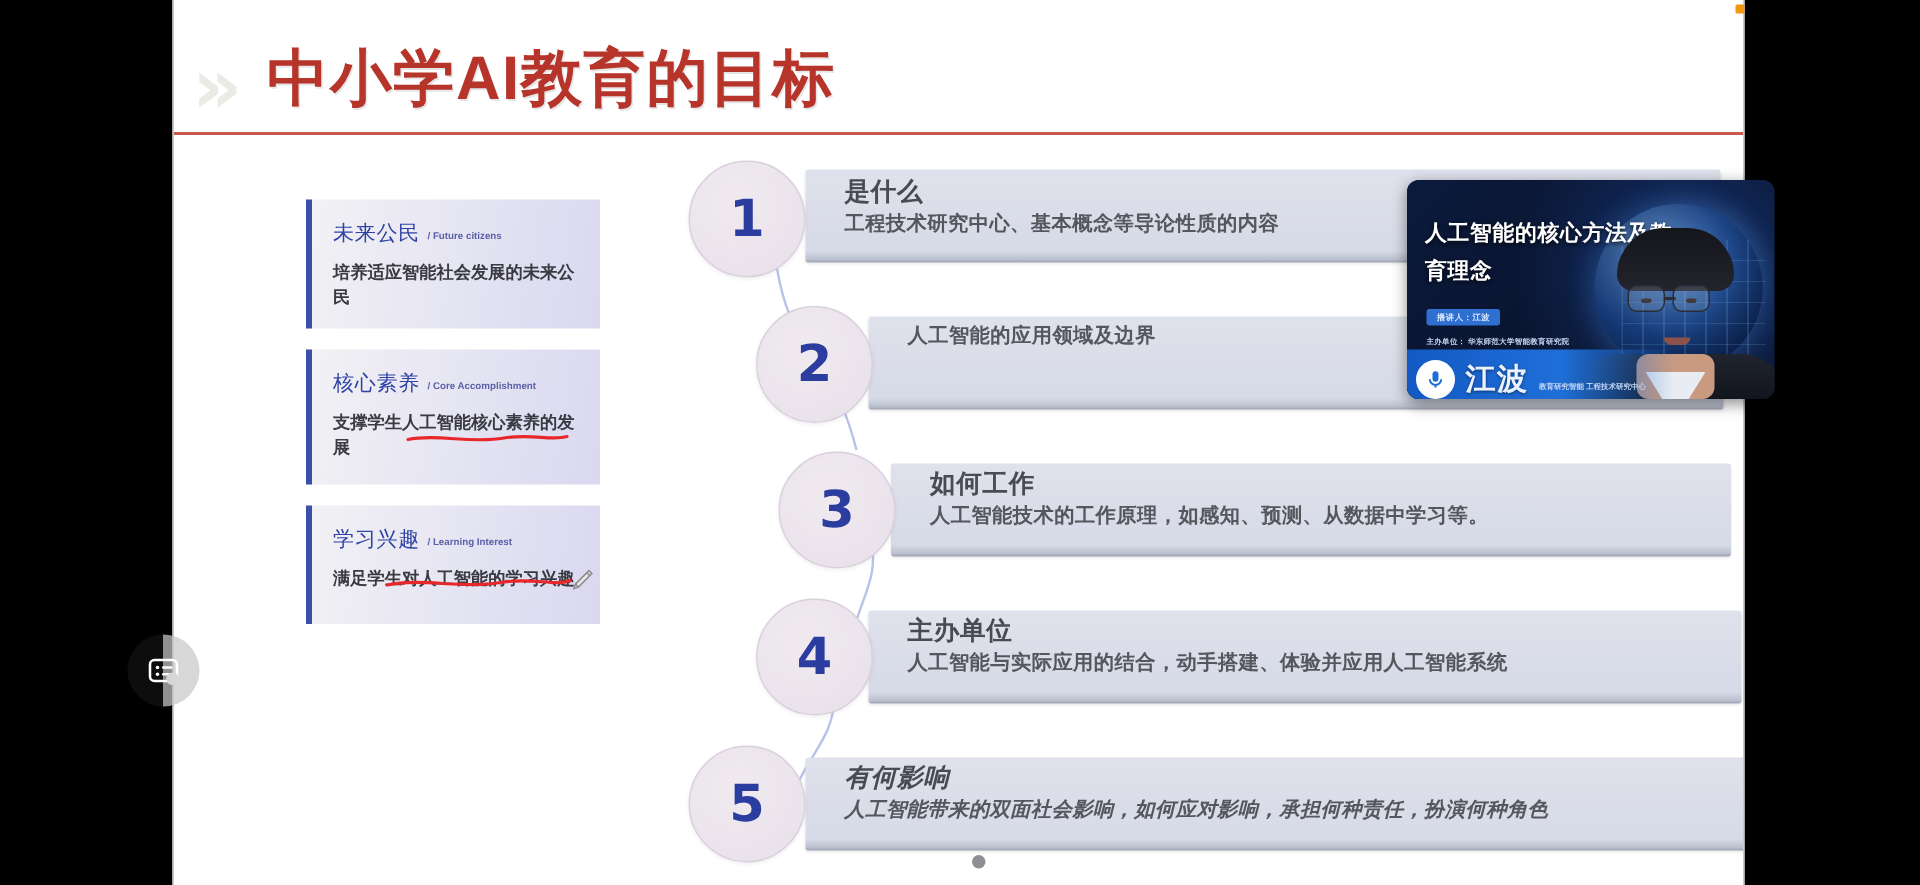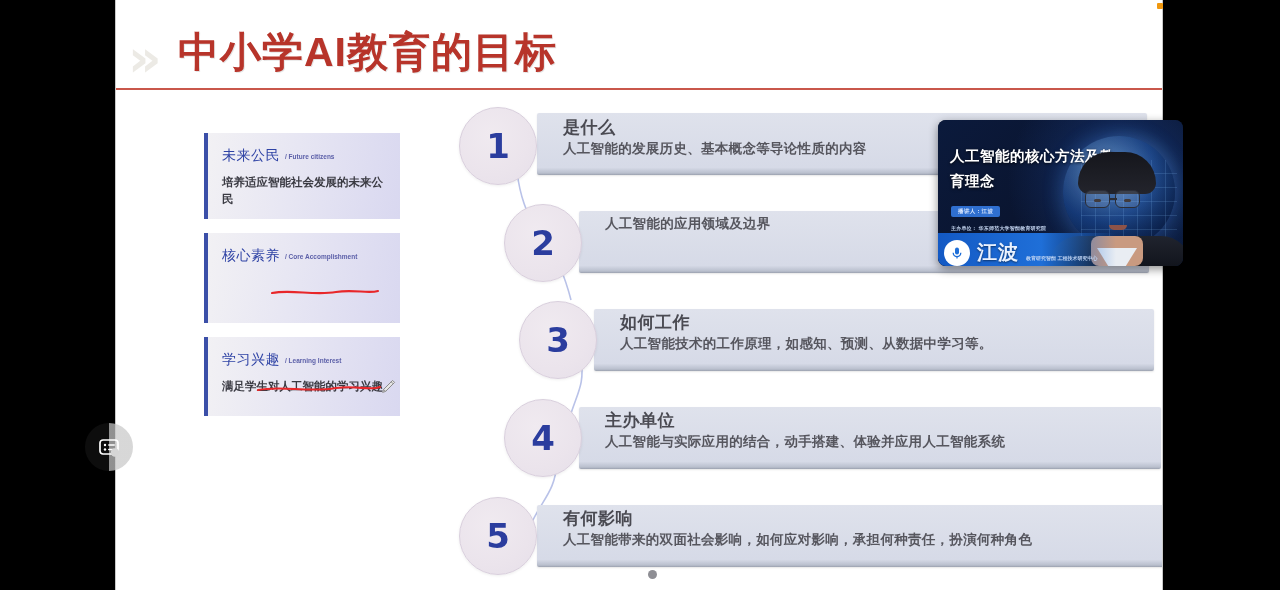--- a/index.html
+++ b/index.html
@@ -253,20 +253,21 @@
           <div class="card-en">/ Future citizens</div>
         </div>
         <div class="card-body">培养适应智能社会发展的未来公民</div>
       </div>
 
       <div class="card card-h2">
         <div class="card-head">
           <div class="card-cn">核心素养</div>
           <div class="card-en">/ Core Accomplishment</div>
         </div>
+        <div class="card-body">支撑学生人工智能核心素养的发展</div>
         <div class="ink" style="left:62px; top:54px;">
           <svg width="110" height="12" viewBox="0 0 110 12">
             <path d="M2 6 C 22 2, 44 9, 66 5 C 84 2, 98 7, 108 4" stroke="#e8272a" stroke-width="2.1" fill="none" stroke-linecap="round"></path>
           </svg>
         </div>
       </div>
 
       <div class="card card-h3">
         <div class="card-head">
           <div class="card-cn">学习兴趣</div>
@@ -302,21 +303,21 @@
       <div class="connector" style="left:60px; top:238px;">
         <svg width="60" height="66" viewBox="0 0 60 66">
           <path d="M32 2 C 36 22, 44 30, 52 62" stroke="#b9c2e8" stroke-width="1.6" fill="none"></path>
         </svg>
       </div>
 
       <div class="step">
         <div class="bar" style="left:78px; top:113px; width:610px;"></div>
         <div class="bar-text" style="left:104px; top:117px;">
           <div class="bar-title">是什么</div>
-          <div class="bar-sub">人工智能的发展历史、基本概念等导论性质的内容</div>
+          <div class="bar-sub">工程技术研究中心、基本概念等导论性质的内容</div>
         </div>
         <div class="circle" style="left:0px; top:107px;">
           <span>1</span>
         </div>
       </div>
 
       <div class="step">
         <div class="bar" style="left:120px; top:211px; width:570px;"></div>
         <div class="bar-text" style="left:146px; top:214px;">
           <div class="bar-sub">人工智能的应用领域及边界</div>
@@ -343,21 +344,21 @@
           <div class="bar-title">主办单位</div>
           <div class="bar-sub">人工智能与实际应用的结合，动手搭建、体验并应用人工智能系统</div>
         </div>
         <div class="circle" style="left:45px; top:399px;">
           <span>4</span>
         </div>
       </div>
 
       <div class="step">
         <div class="bar" style="left:78px; top:505px; width:640px;"></div>
-        <div class="bar-text" style="left:104px; top:508px;">
+        <div class="bar-text" style="left:104px; top:508px;font-style:italic;">
           <div class="bar-title">有何影响</div>
           <div class="bar-sub">人工智能带来的双面社会影响，如何应对影响，承担何种责任，扮演何种角色</div>
         </div>
         <div class="circle" style="left:0px; top:497px;">
           <span>5</span>
         </div>
       </div>
 
     </div>
 

